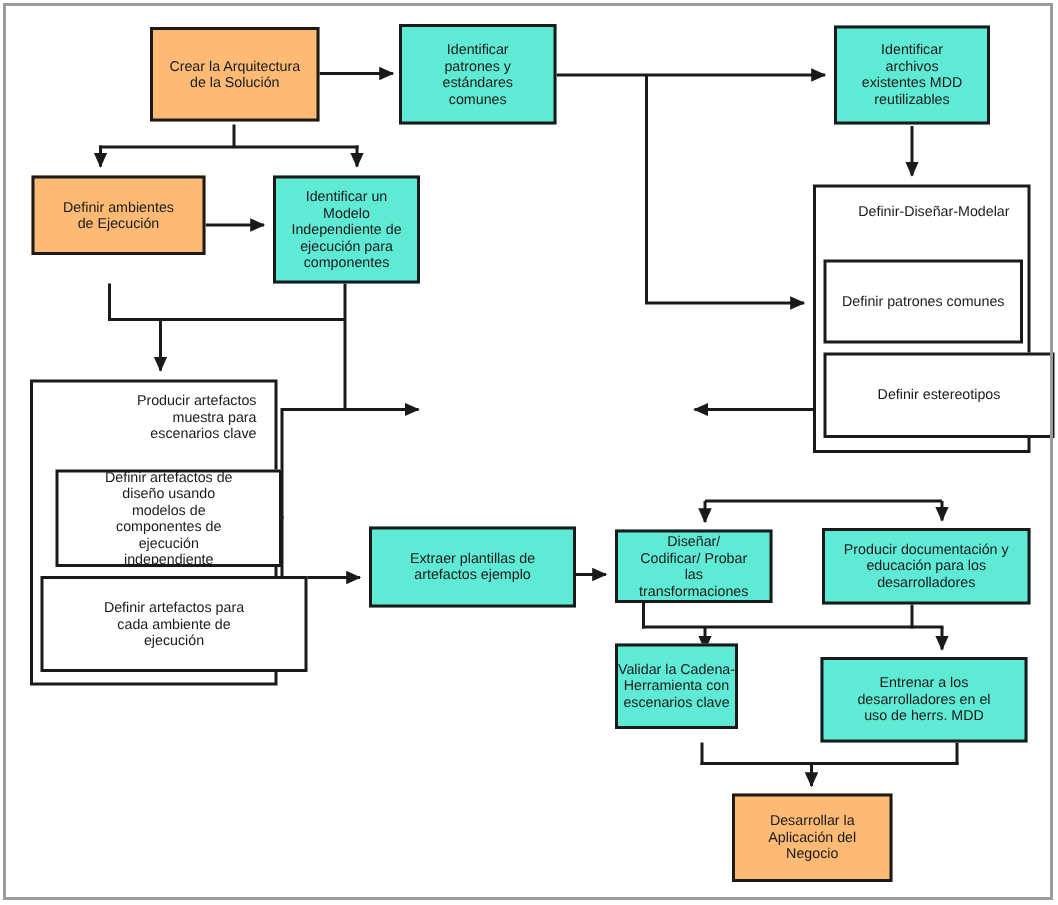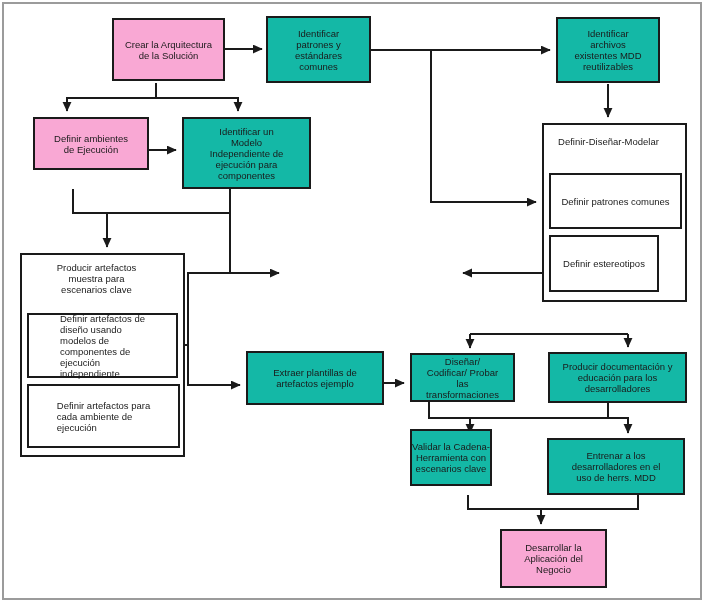--- a/index.html
+++ b/index.html
@@ -8,35 +8,35 @@
     font-family:"Liberation Sans","DejaVu Sans",sans-serif;
     color:#1a1a1a; overflow:hidden;
   }
   .frame {
     position:absolute; left:2px; top:2px; right:3px; bottom:3px;
     border:2px solid #9b9b9b; pointer-events:none;
   }
   svg.wires { position:absolute; left:0; top:0; }
   .box {
     position:absolute; box-sizing:border-box;
-    border:2px solid #1a1a1a; background:#14b8a6;
+    border:2px solid #1a1a1a; background:#5eead4;
     display:flex; align-items:center; justify-content:center;
     text-align:center; font-size:9.5px; line-height:11px;
   }
   .box .lbl { white-space:pre-line; }
-  .green { background:#f9a8d4;margin-left:12px; }
+  .green { background:#fdba74; }
   .container { position:absolute; box-sizing:border-box; border:2px solid #1a1a1a; background:#ffffff; }
   .container .title {
-    position:absolute; left:0; right:12px; text-align:center;
+    position:absolute; left:0; right:12px; text-align:right;
     font-size:9.5px; line-height:11px; white-space:pre-line;
   }
   .inner {
     position:absolute; box-sizing:border-box; border:2px solid #1a1a1a; background:#ffffff;
     display:flex; align-items:center; justify-content:center;
-    font-size:9.5px; line-height:11px;
+    text-align:center; font-size:9.5px; line-height:11px;
   }
   .inner .lbl { white-space:pre-line; }
 </style>
 </head>
 <body>
 
 <div class="canvas">
 
   <svg class="wires" width="705" height="603">
     <defs>
@@ -109,51 +109,51 @@
 archivos
 existentes MDD
 reutilizables</span>
   </div>
 
   <div class="box green" style="left:21px;top:117px;width:116px;height:53px">
     <span class="lbl">Definir ambientes
 de Ejecución</span>
   </div>
 
-  <div class="box" style="left:182px;top:117px;width:129px;height:72px">
+  <div class="box" style="left:182px;top:117px;width:98px;height:72px">
     <span class="lbl">Identificar un
 Modelo
 Independiente de
 ejecución para
 componentes</span>
   </div>
 
   <div class="container" style="left:542px;top:123px;width:145px;height:179px">
     <div class="title" style="top:11px">Definir-Diseñar-Modelar</div>
     <div class="inner" style="left:5px;top:48px;width:133px;height:56px">
       <span class="lbl">Definir patrones comunes</span>
     </div>
-    <div class="inner" style="left:5px;top:110px;width:110px;height:57px">
+    <div class="inner" style="left:5px;top:110px;width:154px;height:57px">
       <span class="lbl">Definir estereotipos</span>
     </div>
   </div>
 
   <div class="container" style="left:20px;top:253px;width:165px;height:204px">
     <div class="title" style="top:7px">Producir artefactos
 muestra para
 escenarios clave</div>
-    <div class="inner" style="left:5px;top:58px;width:151px;height:65px">
+    <div class="inner" style="left:15px;top:58px;width:151px;height:65px">
       <span class="lbl">Definir artefactos de
 diseño usando
 modelos de
 componentes de
 ejecución
 independiente</span>
     </div>
-    <div class="inner" style="left:5px;top:129px;width:153px;height:64px">
+    <div class="inner" style="left:5px;top:129px;width:178px;height:64px">
       <span class="lbl">Definir artefactos para
 cada ambiente de
 ejecución</span>
     </div>
   </div>
 
 
   <div class="box" style="left:246px;top:351px;width:138px;height:54px">
     <span class="lbl">Extraer plantillas de
 artefactos ejemplo</span>

